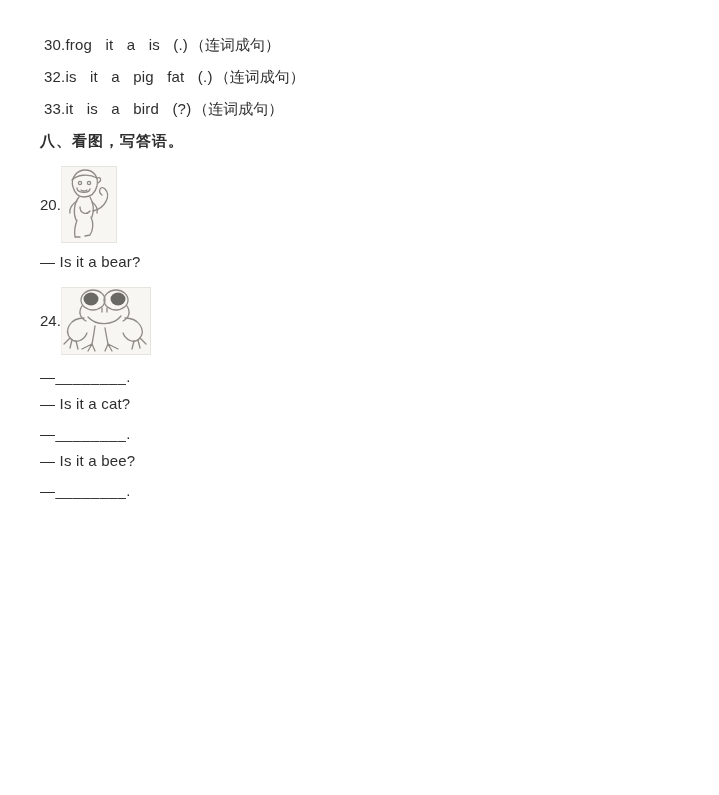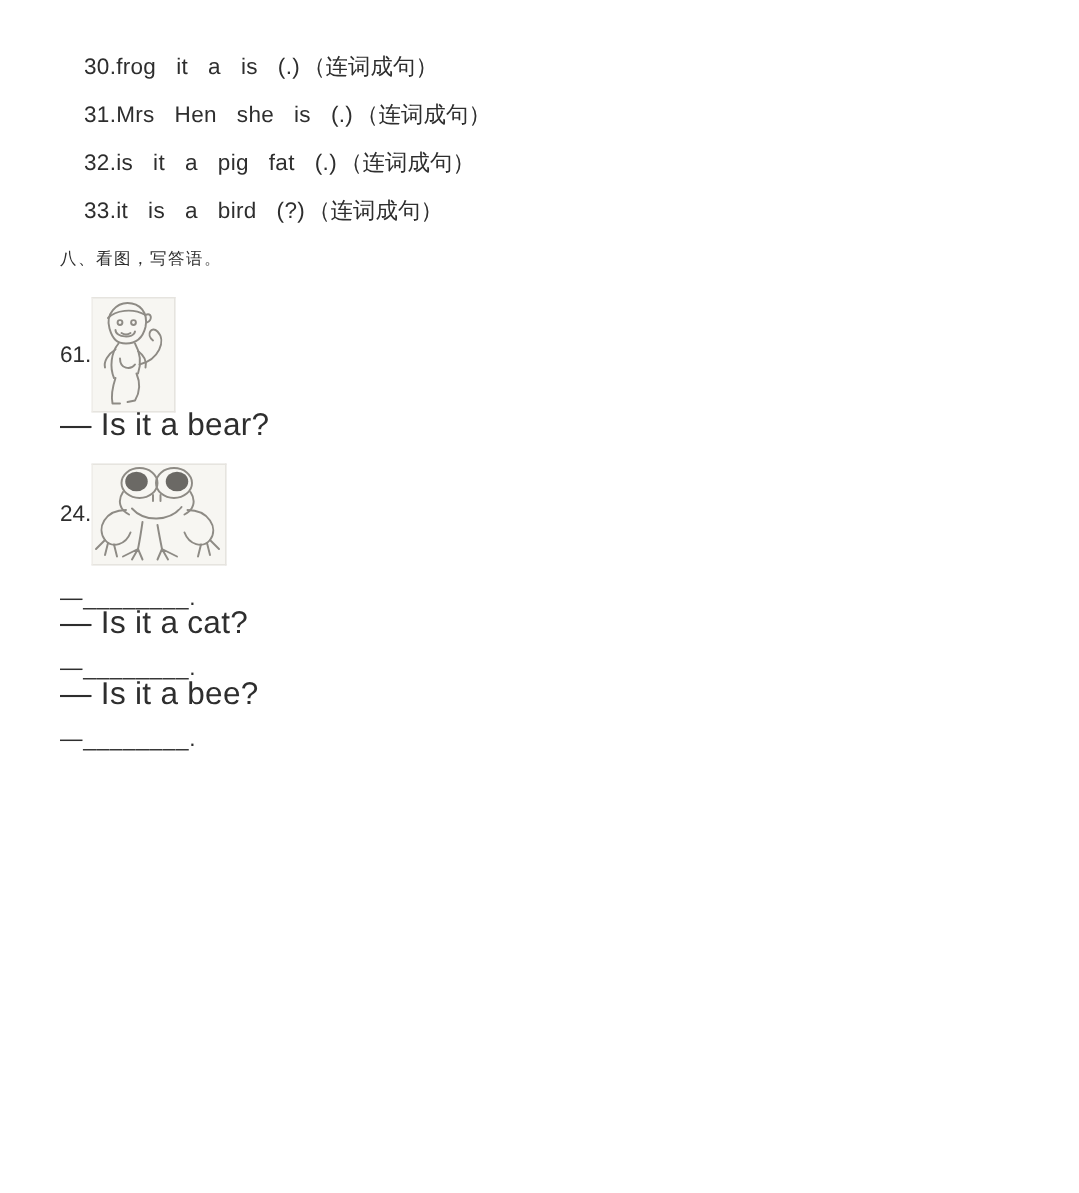--- a/index.html
+++ b/index.html
@@ -8,34 +8,34 @@
     height: 795px;
     background: #ffffff;
     font-family: "Liberation Sans", sans-serif;
     color: #2e2e2e;
     overflow: hidden;
   }
   .doc { padding: 37px 40px 0 40px; }
 
   
   .rl {
-    margin: 0 0 16px 16px;
+    margin: 0 0 16px 4px;
     font-size: 15px;
     line-height: 16px;
     white-space: nowrap;
   }
   .rl .en { word-spacing: 9px; letter-spacing: 0.2px; }
   .rl .cn { margin-left: 2px; }
 
   
   .section-header {
     margin: 16px 0 0 0;
-    font-size: 11px;
+    font-size: 15px;
     line-height: 16px;
-    font-weight: normal;
+    font-weight: bold;
     letter-spacing: 1px;
   }
 
   
   .pic-item { margin: 0; }
   .pic-row {
     display: flex;
     align-items: center;
     margin-top: 17px;
   }
@@ -46,49 +46,48 @@
   }
   .pic {
     display: inline-block;
     background: #f7f6f2;
     border: 1px solid #e6e4df;
     border-left-color: #efede9;
     line-height: 0;
   }
   .pic svg { display: block; }
   .question {
-    margin: 1px 0 0 0;
-    font-size: 21px;
+    margin: 11px 0 0 0;
+    font-size: 15px;
     line-height: 16px;
     letter-spacing: 0.2px;
   }
   .answer {
     margin: 14px 0 0 0;
     font-size: 15px;
     line-height: 16px;
     letter-spacing: 0.5px;
   }
 </style>
 </head>
 <body>
 
 <div class="doc">
 
   <div>
     <p class="rl"><span class="en">30.frog it a is (.)</span><span class="cn">（连词成句）</span></p>
-    <p class="rl"><span class="en">31.Mrs Hen she is (.)</span><span class="cn">（连词成句）</span></p>
     <p class="rl"><span class="en">32.is it a pig fat (.)</span><span class="cn">（连词成句）</span></p>
     <p class="rl"><span class="en">33.it is a bird (?)</span><span class="cn">（连词成句）</span></p>
   </div>
 
   <h2 class="section-header">八、看图，写答语。</h2>
 
   <div class="pic-item">
     <div class="pic-row">
-      <span class="num">61.</span>
+      <span class="num">20.</span>
       <span class="pic">
         <svg width="54" height="75" viewBox="0 0 54 75" aria-hidden="true">
           <g fill="none" stroke="#8e8b85" stroke-width="1.3" stroke-linecap="round" stroke-linejoin="round">
             <path d="M11,20 C8,10 16,3 23,3 C31,3 37,9 35,19 C33,27 28,30 22,30 C16,30 13,27 11,20 Z"></path>
             <path d="M10,13 C15,8 26,6 35,11"></path>
             <path d="M35,11 C39,9 40,14 36,16"></path>
             <circle cx="18" cy="16" r="1.6"></circle>
             <circle cx="27" cy="16" r="1.6"></circle>
             <path d="M15,21 C15,26 27,27 28,22"></path>
             <path d="M19,23 q3,2 6,0"></path>

